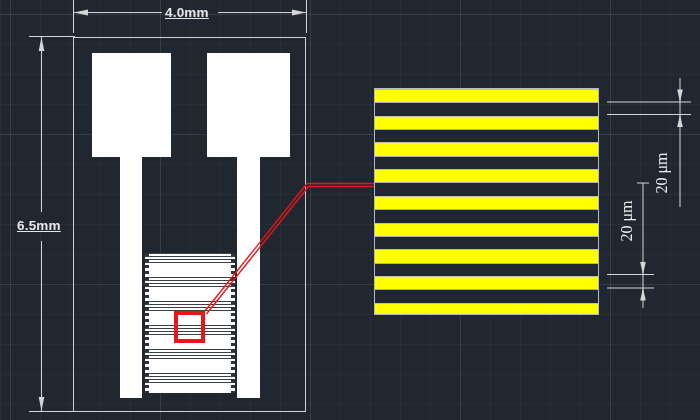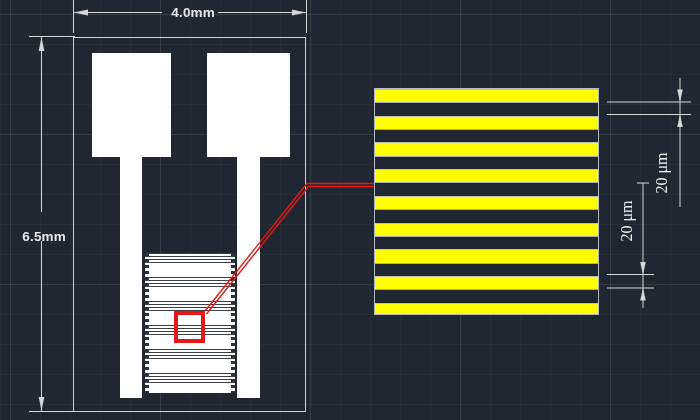--- a/index.html
+++ b/index.html
@@ -56,24 +56,24 @@
     border:1px solid #b4bac1;
     background-image:
       repeating-linear-gradient(180deg, rgba(182,188,195,0.9) 0 1px, transparent 1px 13.353px),
       repeating-linear-gradient(180deg, #ffff00 0 13.353px, #212730 13.353px 26.706px);
   }
   svg.overlay{position:absolute;left:0;top:0;pointer-events:none;}
   
   .dim-label{
     position:absolute;color:#e6e6e6;
     font:700 13.5px/1.1 "Liberation Sans", sans-serif;
-    text-align:right;letter-spacing:0.2px;
+    text-align:left;letter-spacing:0.2px;text-decoration:underline;
   }
   .dim-label.w{left:165px;top:6px;width:50px;}
-  .dim-label.h{left:17px;top:230px;width:49px;}
+  .dim-label.h{left:17px;top:219px;width:49px;}
   .um-label{
     position:absolute;color:#ededed;
     font:16px/1 "Liberation Serif", serif;
     white-space:nowrap;
     transform:translate(-50%,-50%) rotate(-90deg);
   }
   .um-label.upper{left:662px;top:173px;}
   .um-label.lower{left:627px;top:221px;}
 </style>
 </head>

